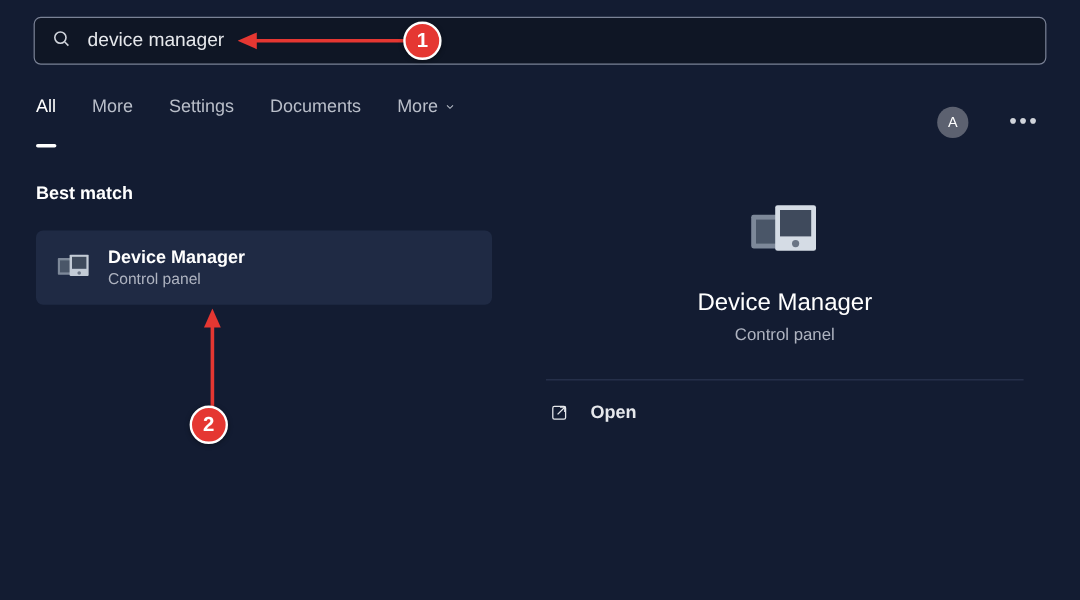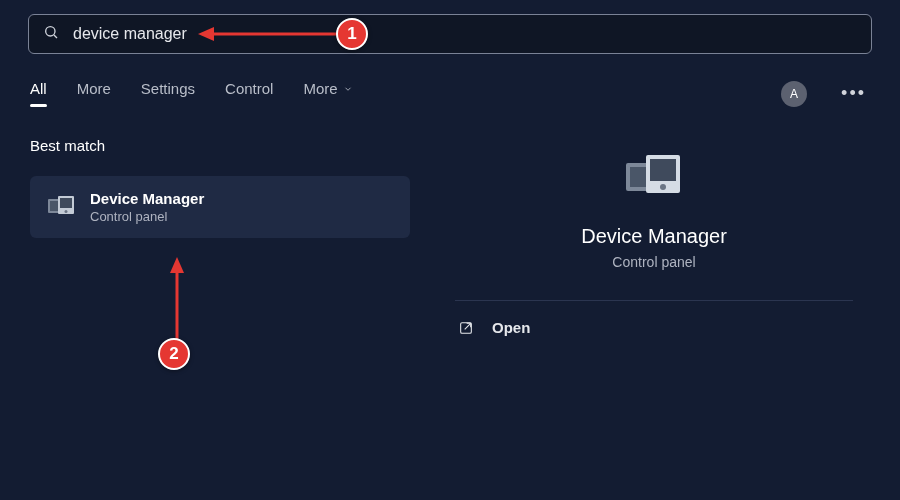--- a/index.html
+++ b/index.html
@@ -48,21 +48,21 @@
       display: flex;
       align-items: center;
       padding: 26px 30px 0 30px;
       gap: 30px;
       position: relative;
     }
     .tab {
       color: #b9bec9;
       font-size: 15px;
       cursor: pointer;
-      padding-bottom: 10px;
+      padding-bottom: 26px;
       position: relative;
     }
     .tab.active {
       color: #ffffff;
       font-weight: 500;
     }
     .tab.active::after {
       content: '';
       position: absolute;
       left: 0;
@@ -111,21 +111,21 @@
       display: flex;
       padding: 30px 30px 0 30px;
       gap: 28px;
     }
     .left-col {
       width: 380px;
     }
     .section-title {
       color: #ffffff;
       font-size: 15px;
-      font-weight: 400;
+      font-weight: 700;
       margin-bottom: 22px;
     }
     .result-item {
       background: #1f2a44;
       border-radius: 6px;
       padding: 14px 18px;
       display: flex;
       align-items: center;
       gap: 16px;
       cursor: pointer;
@@ -237,21 +237,21 @@
       </svg>
     </span>
     <input class="search-input" type="text" autofocus="" value="device manager" style="">
   </div>
 </div>
 
 <div class="tabs-row">
   <div class="tab active">All</div>
   <div class="tab">More</div>
   <div class="tab">Settings</div>
-  <div class="tab">Control</div>
+  <div class="tab">Documents</div>
   <div class="tab tab-more">
     <span>More</span>
     <svg class="chevron-down" viewBox="0 0 24 24">
       <polyline points="6 9 12 15 18 9"></polyline>
     </svg>
   </div>
   <div class="tabs-spacer"></div>
   <div class="avatar">A</div>
   <div class="more-dots">•••</div>
 </div>

